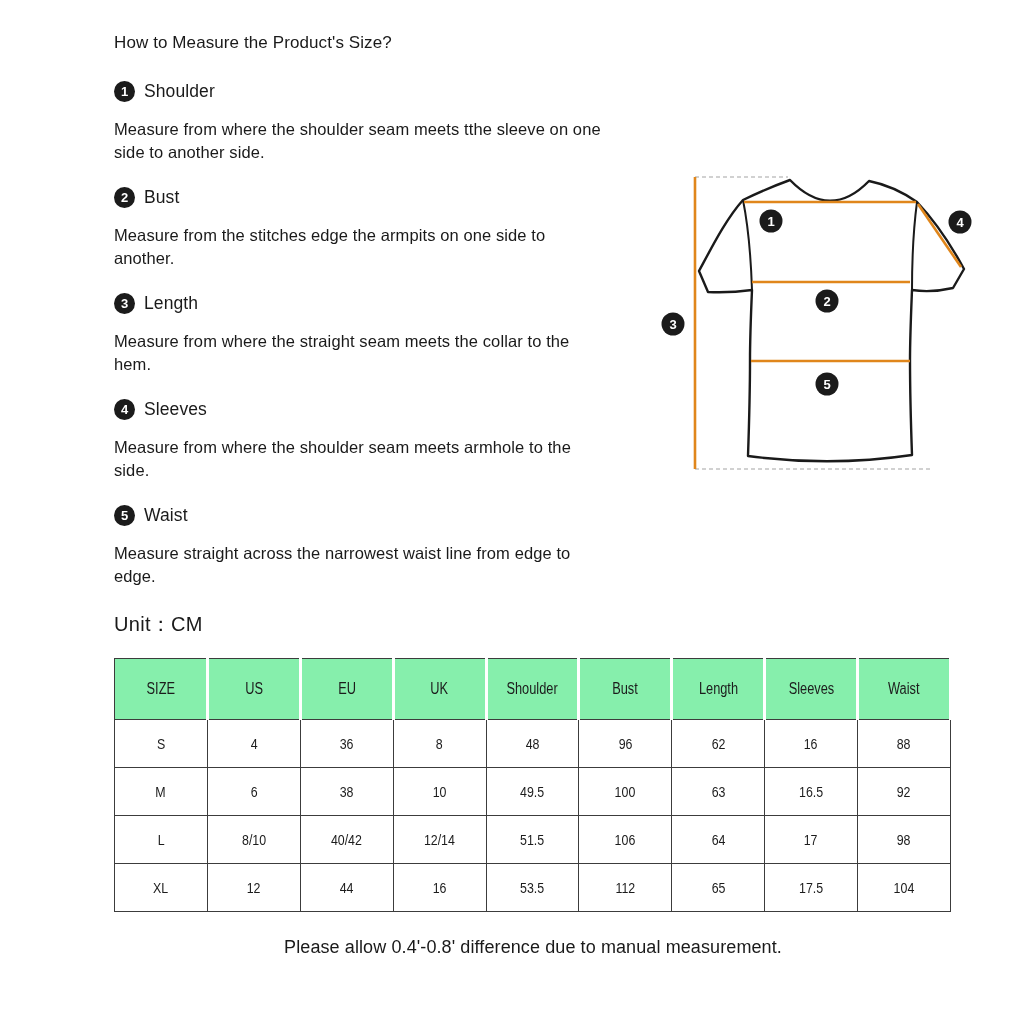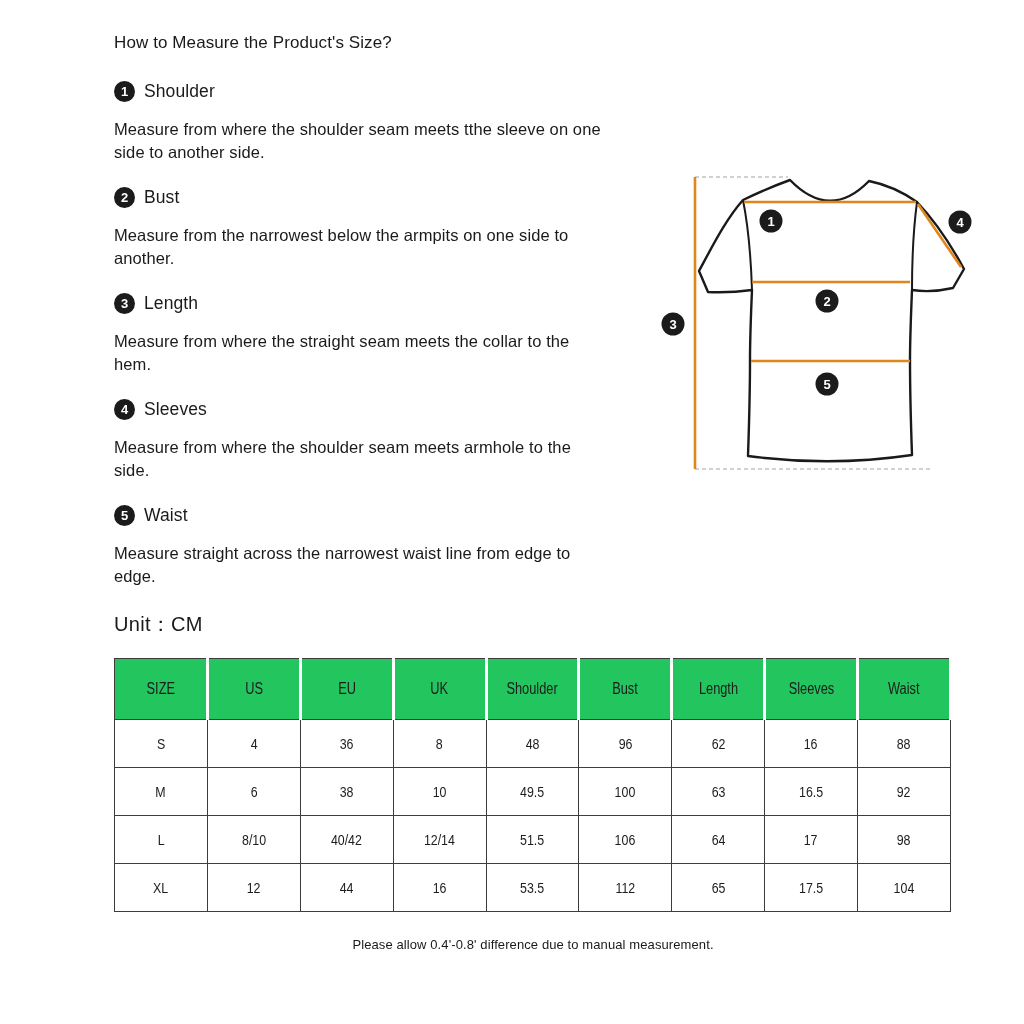--- a/index.html
+++ b/index.html
@@ -58,21 +58,21 @@
 
   .unit-line { font-size: 20px; margin: 15px 0 0 0; letter-spacing: .3px; }
 
   table.size-table {
     margin-top: 20px;
     width: 100%;
     border-collapse: collapse;
     table-layout: fixed;
   }
   table.size-table th {
-    background: #22c55e;
+    background: #86efac;
     border-top: 1px solid #3c3c3c;
     border-bottom: 1px solid #3c3c3c;
     border-left: 3px solid #ffffff;
     border-right: 3px solid #ffffff;
     height: 61px;
     font-weight: 400;
     font-size: 16px;
     color: #1c1c1c;
     text-align: center;
   }
@@ -86,21 +86,21 @@
   }
   table.size-table th > span,
   table.size-table td > span {
     display: inline-block;
     transform: scaleX(0.8);
   }
 
   .footer-note {
     margin-top: 25px;
     text-align: center;
-    font-size: 13px;
+    font-size: 18px;
     letter-spacing: .1px;
   }
 
   .t-outline { fill: #ffffff; stroke: #1a1a1a; stroke-width: 2.4; stroke-linejoin: round; }
   .t-seam { fill: none; stroke: #1a1a1a; stroke-width: 2; }
   .m-line { stroke: #e0861b; stroke-width: 2.6; fill: none; }
   .dash-line { stroke: #c2c2c2; stroke-width: 1.6; fill: none; stroke-dasharray: 4 3; }
   .marker-circle { fill: #1b1b1b; }
   .marker-num {
     fill: #ffffff;
@@ -125,21 +125,21 @@
         <span class="step-label">Shoulder</span>
       </div>
       <p class="step-desc">Measure from where the shoulder seam meets tthe sleeve on one side to another side.</p>
     </div>
 
     <div class="step">
       <div class="step-heading">
         <span class="badge">2</span>
         <span class="step-label">Bust</span>
       </div>
-      <p class="step-desc">Measure from the narrowest below the armpits on one side to another.</p>
+      <p class="step-desc">Measure from the stitches edge the armpits on one side to another.</p>
     </div>
 
     <div class="step">
       <div class="step-heading">
         <span class="badge">3</span>
         <span class="step-label">Length</span>
       </div>
       <p class="step-desc">Measure from where the straight seam meets the collar to the hem.</p>
     </div>
 

